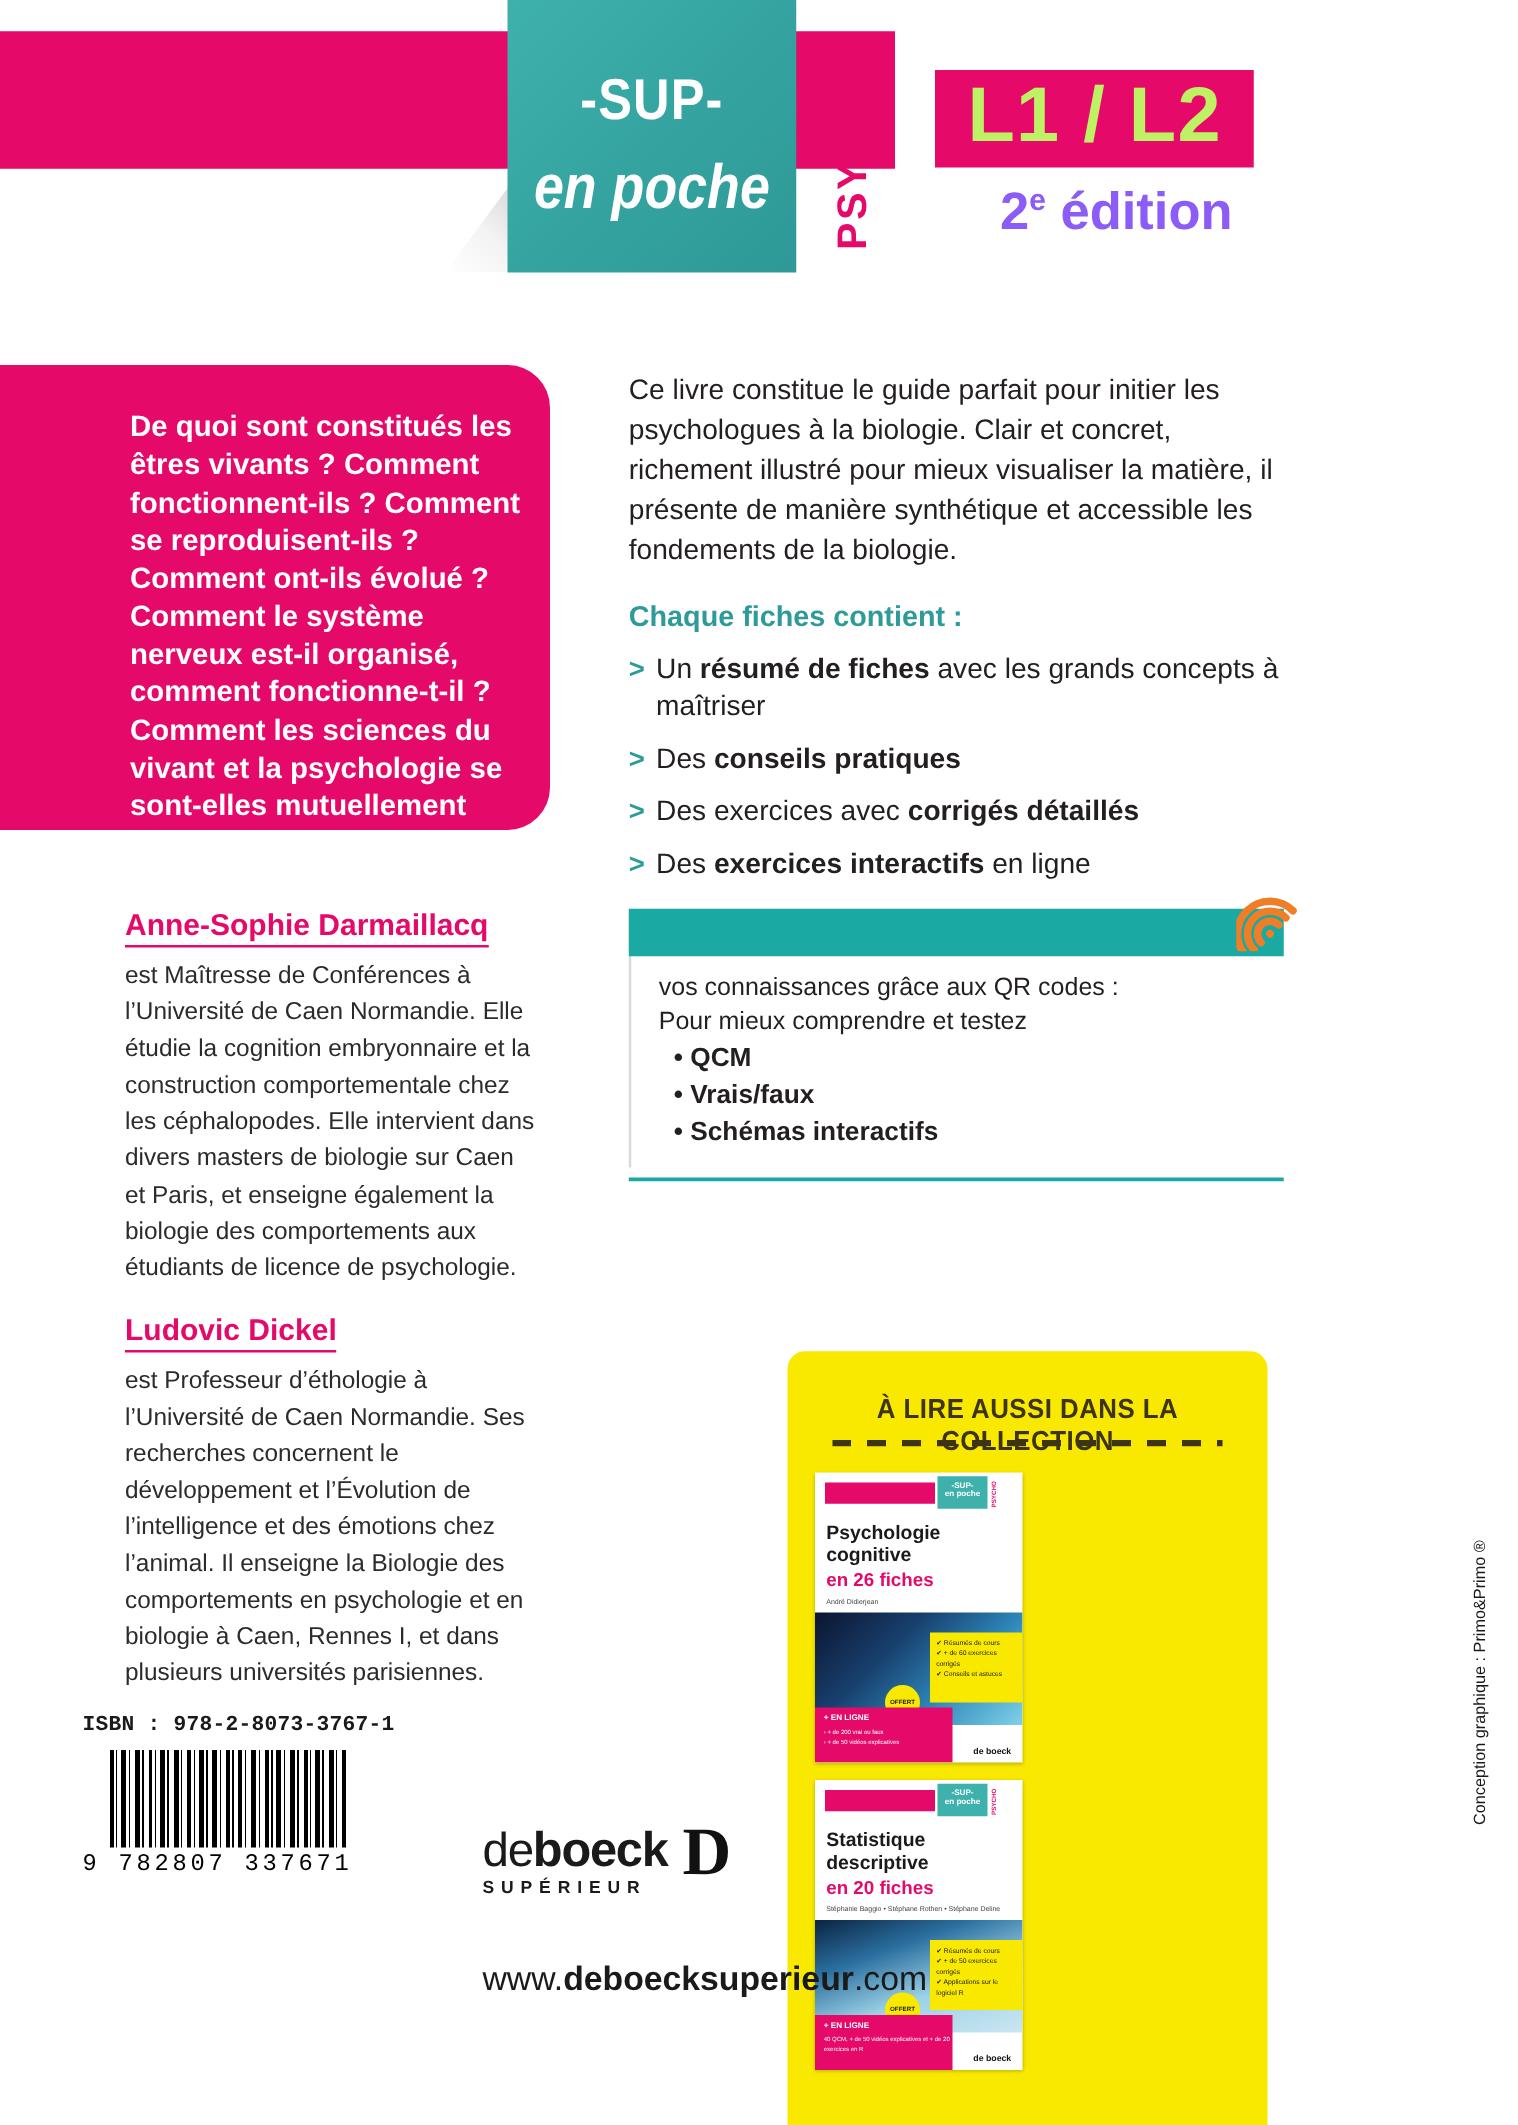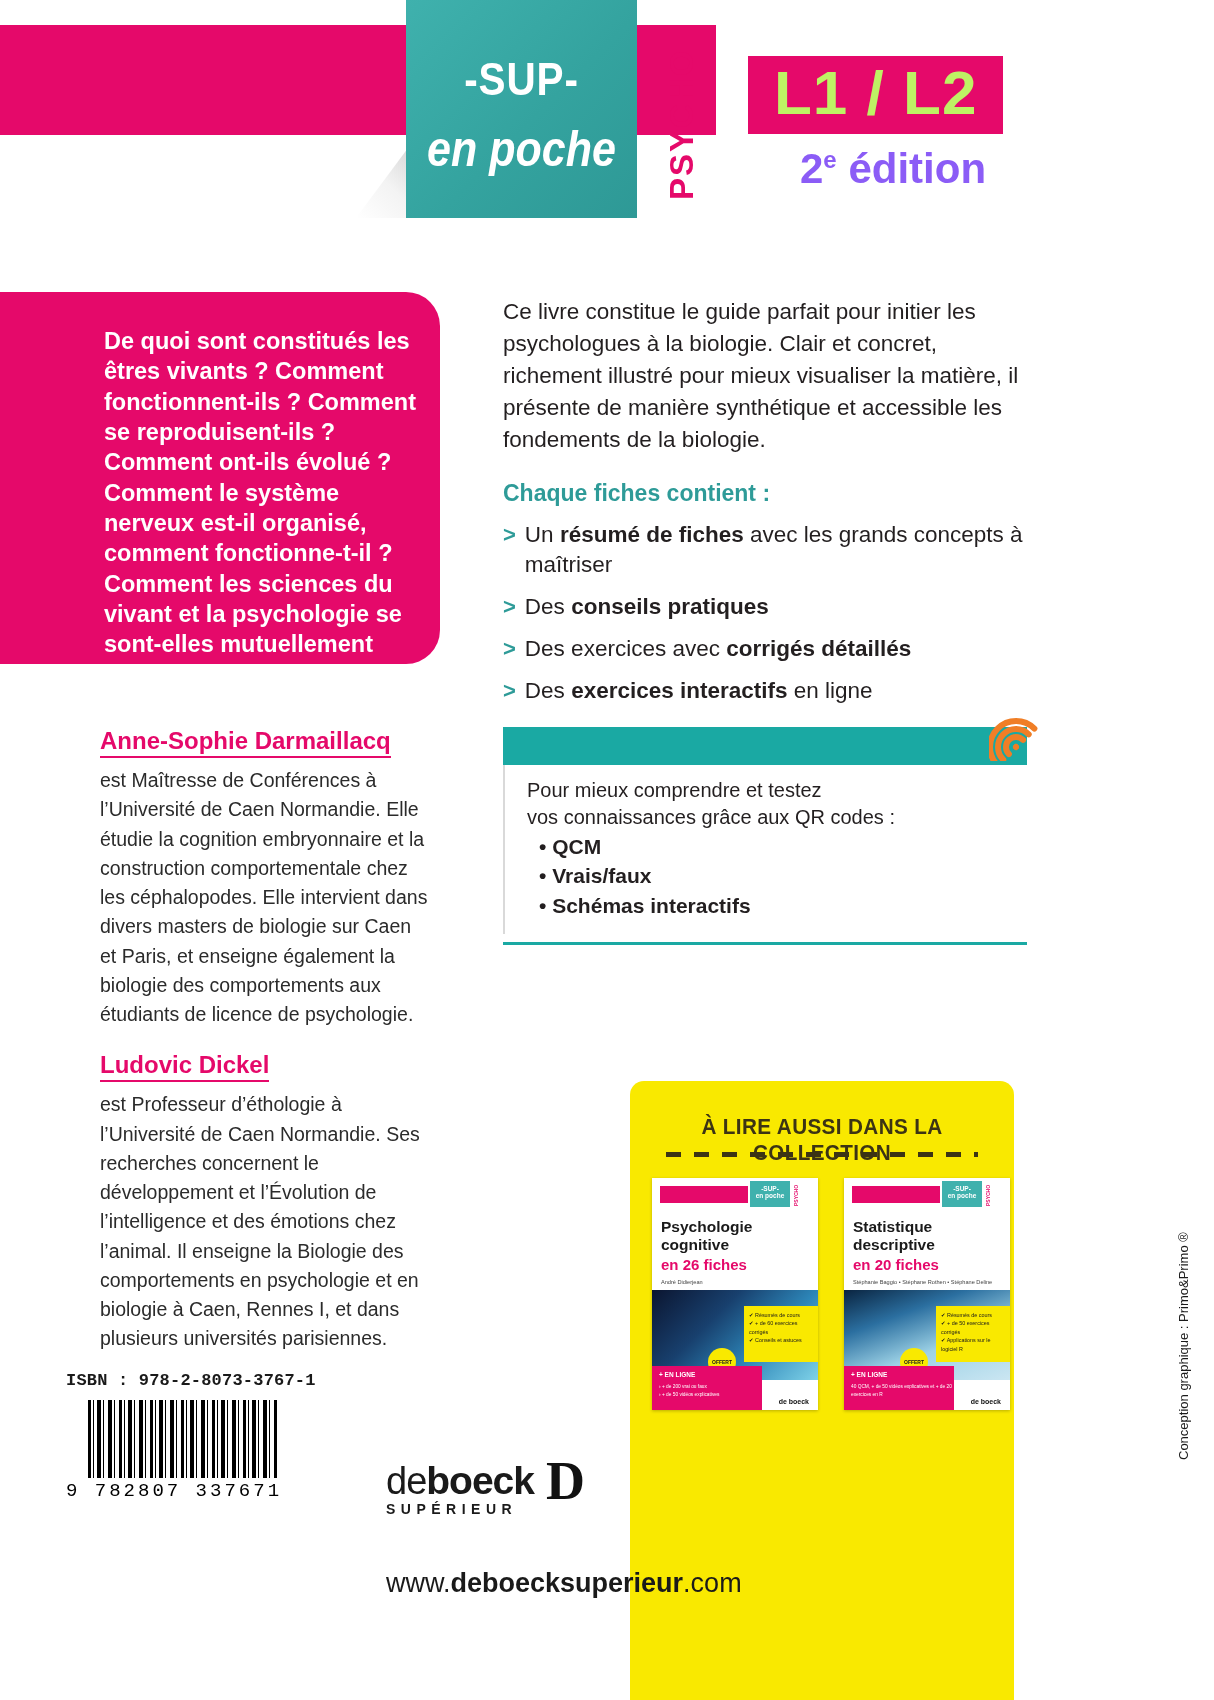--- a/index.html
+++ b/index.html
@@ -341,21 +341,22 @@
     position: absolute;
     left: 36px; top: 71px;
     width: 312px; height: 5px;
     background: repeating-linear-gradient(90deg,
       #3c3414 0px, #3c3414 15px, transparent 15px, transparent 28px);
   }
   .mini-covers {
     position: absolute;
     left: 22px; top: 97px;
     display: flex;
-    gap: 26px;
+    gap: 14px;
+    flex-direction: column;
   }
   .mini-cover {
     width: 166px; height: 232px;
     background: #ffffff;
     position: relative;
     overflow: hidden;
     box-shadow: 0 1px 3px rgba(0,0,0,0.25);
   }
   .mc-pinkbar {
     position: absolute; left: 8px; top: 8px;
@@ -529,22 +530,22 @@
         <g transform="rotate(-45 27 38)" fill="none" stroke="#f07e26" stroke-width="6" stroke-linecap="round">
           <path d="M27 38 a0 0 0 0 1 0 0"></path>
           <circle cx="27" cy="38" r="3" fill="#f07e26" stroke="none"></circle>
           <path d="M17 38 a10 10 0 0 1 20 0"></path>
           <path d="M9 38 a18 18 0 0 1 36 0"></path>
           <path d="M1 38 a26 26 0 0 1 52 0"></path>
         </g>
       </svg>
     </div>
     <div class="res-body">
+      <div class="res-line">vos connaissances grâce aux QR codes :</div>
       <div class="res-line">Pour mieux comprendre et testez</div>
-      <div class="res-line">vos connaissances grâce aux QR codes :</div>
       <div class="res-item">• QCM</div>
       <div class="res-item">• Vrais/faux</div>
       <div class="res-item">• Schémas interactifs</div>
     </div>
     <div class="res-underline"></div>
   </div>
 
   <div class="yellow-box">
     <div class="yellow-title">À LIRE AUSSI DANS LA COLLECTION</div>
     <div class="yellow-dashes"></div>

